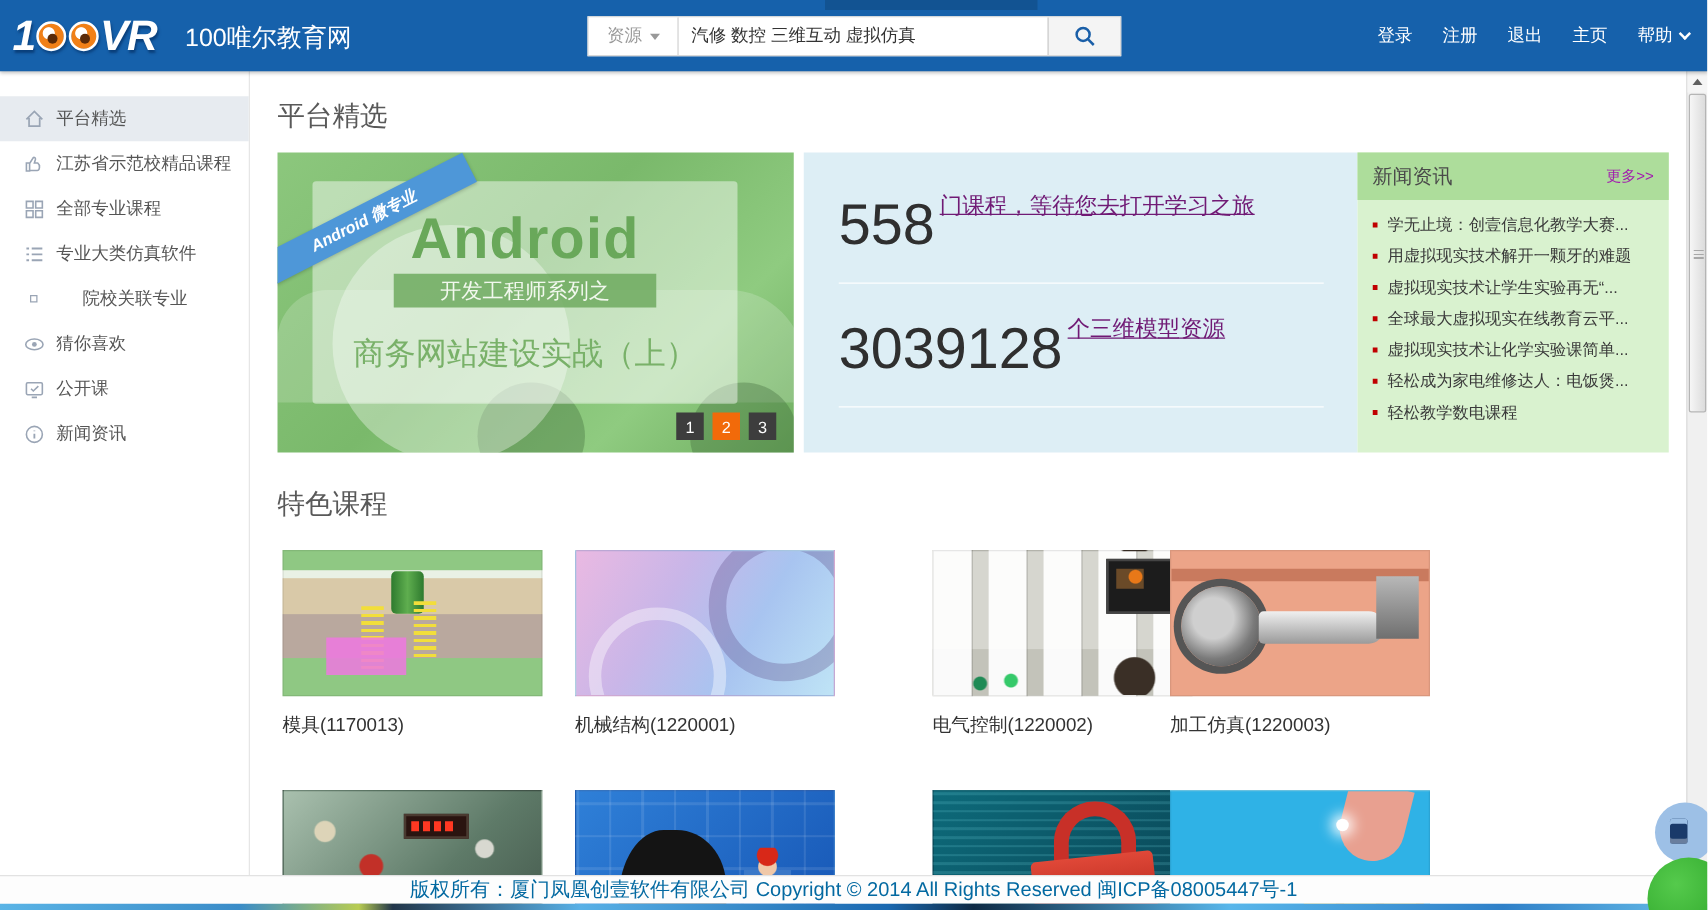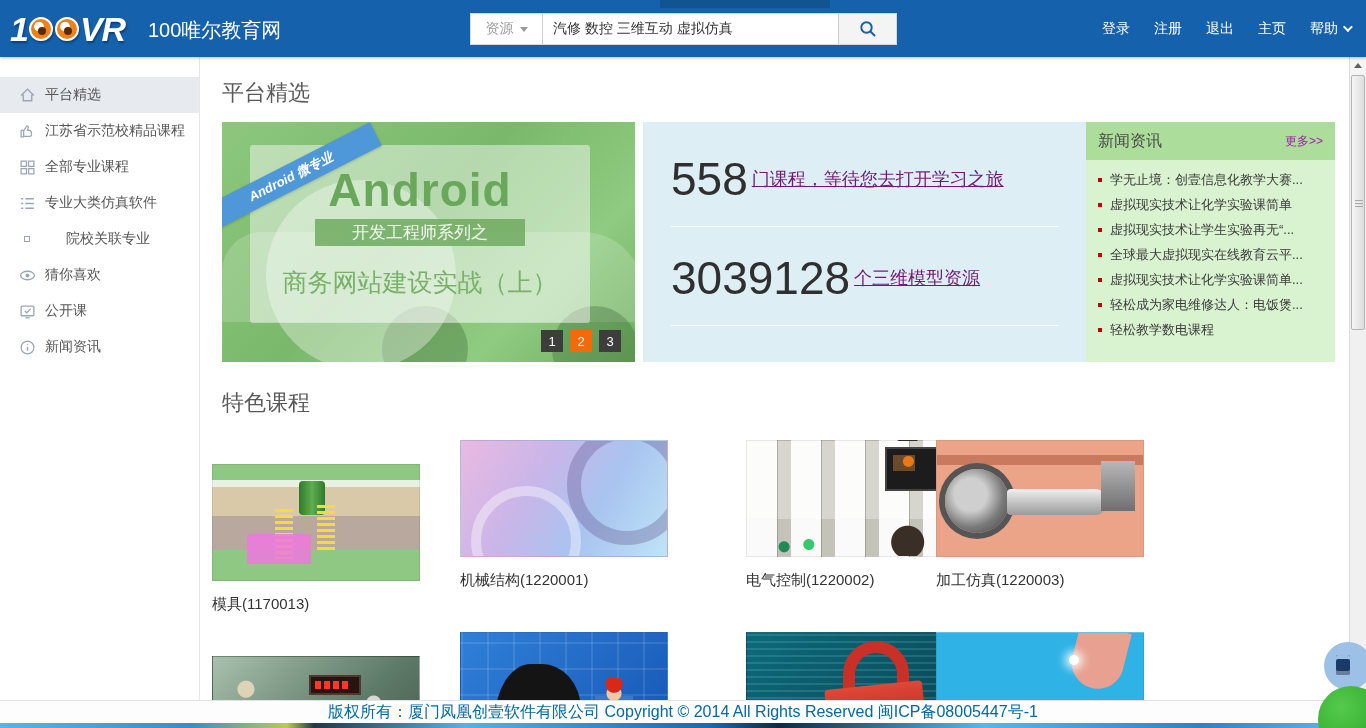--- a/index.html
+++ b/index.html
@@ -52,40 +52,40 @@
   .banner-title { margin-top:18px; font-size:46px; font-weight:bold; color:#69a85a; letter-spacing:1px; }
   .banner-sub { margin-top:2px; width:210px; text-align:center; background:rgba(110,170,95,.85); color:#f2f8ee; font-size:17px; padding:2px 0; }
   .banner-cap { margin-top:20px; font-size:25px; color:#79b169; }
   .ribbon { position:absolute; left:-26px; top:42px; width:190px; text-align:center; background:#4e97d8; color:#fff;
             font-size:13px; font-style:italic; font-weight:bold; padding:4px 0; transform:rotate(-27deg); box-shadow:0 1px 3px rgba(0,0,0,.2); }
   .pager { position:absolute; right:14px; bottom:10px; display:flex; gap:7px; }
   .page-dot { width:22px; height:22px; background:#3d3d3d; color:#fff; font-size:13px; display:flex; align-items:center; justify-content:center; cursor:pointer; }
   .page-dot.active { background:#f26a0a; }
 
   .stats { position:absolute; left:643px; top:122px; width:443px; height:240px; background:#ddeef5; padding:30px 0 0 28px; }
-  .stat-row { display:flex; align-items:center; }
+  .stat-row { display:flex; align-items:flex-start; }
   .stat-num { font-size:46px; color:#2f2f2f; }
   .stat-lab { font-size:18px; color:#701a75; margin-left:4px;text-decoration:underline; }
   .stat-div { width:388px; border-top:1px solid rgba(255,255,255,.95); margin:20px 0 24px 0; }
 
   .news { position:absolute; left:1086px; top:122px; width:249px; height:240px; background:#d9f2cf; }
   .news-head { height:38px; background:#addd9b; display:flex; align-items:center; justify-content:space-between; padding:0 12px; }
   .news-title { font-size:16px; color:#4a4a4a; }
   .news-more { font-size:12px; color:#a21caf; cursor:pointer; }
   .news-list { list-style:none; padding:7px 24px 0 12px; }
   .news-item { display:flex; align-items:center; height:25px; cursor:pointer; overflow:hidden; }
   .news-dot { width:4px; height:4px; background:#c00000; margin-right:8px; flex:0 0 auto; }
   .news-txt { font-size:13px; color:#3a3a3a; white-space:nowrap; overflow:hidden; }
 
   
   .card { position:absolute; width:208px; cursor:pointer; }
   .card-img { width:208px; height:117px; position:relative; overflow:hidden; border:1px solid rgba(0,0,0,.08); }
   .card-label { margin-top:14px; font-size:15px; color:#333; }
   .r1 { top:440px; } .r2 { top:632px; }
-  .c1 { left:212px;margin-top:24px; } .c2 { left:460px; } .c3 { left:698px;padding-left:48px; } .c4 { left:936px; }
+  .c1 { left:226px; } .c2 { left:460px; } .c3 { left:698px;padding-left:48px; } .c4 { left:936px; }
 
   .img-mold { background:linear-gradient(180deg,#8fc883 0 13%,#e9f1e5 13% 19%,#d9c9a8 19% 44%,#b9a89e 44% 74%,#8fc883 74% 100%); }
   .img-mold .pink { position:absolute; left:34px; bottom:16px; width:64px; height:30px; background:rgba(238,120,224,.85); }
   .img-mold .spring1 { position:absolute; left:62px; top:44px; width:18px; height:50px;
        background:repeating-linear-gradient(180deg,#f2de3a 0 3px,rgba(0,0,0,0) 3px 6px); }
   .img-mold .spring2 { position:absolute; left:104px; top:40px; width:18px; height:46px;
        background:repeating-linear-gradient(180deg,#f2de3a 0 3px,rgba(0,0,0,0) 3px 6px); }
   .img-mold .cyl { position:absolute; left:86px; top:16px; width:26px; height:34px; background:linear-gradient(90deg,#2e7a2e,#5fae4f,#2e7a2e); border-radius:4px; }
 
   .img-mech { background:linear-gradient(120deg,#eab9e2 0%,#c9b6e8 35%,#a8c4f0 65%,#bfe4f6 100%); }
@@ -318,21 +318,21 @@
       <span class="news-title">新闻资讯</span>
       <span class="news-more">更多&gt;&gt;</span>
     </div>
     <ul class="news-list">
       <li class="news-item">
           <span class="news-dot"></span>
           <span class="news-txt">学无止境：创壹信息化教学大赛...</span>
         </li>
       <li class="news-item">
           <span class="news-dot"></span>
-          <span class="news-txt">虚拟现实技术让化学实验课简单</span>
+          <span class="news-txt">用虚拟现实技术解开一颗牙的难题</span>
         </li>
       <li class="news-item">
           <span class="news-dot"></span>
           <span class="news-txt">虚拟现实技术让学生实验再无“...</span>
         </li>
       <li class="news-item">
           <span class="news-dot"></span>
           <span class="news-txt">全球最大虚拟现实在线教育云平...</span>
         </li>
       <li class="news-item">

